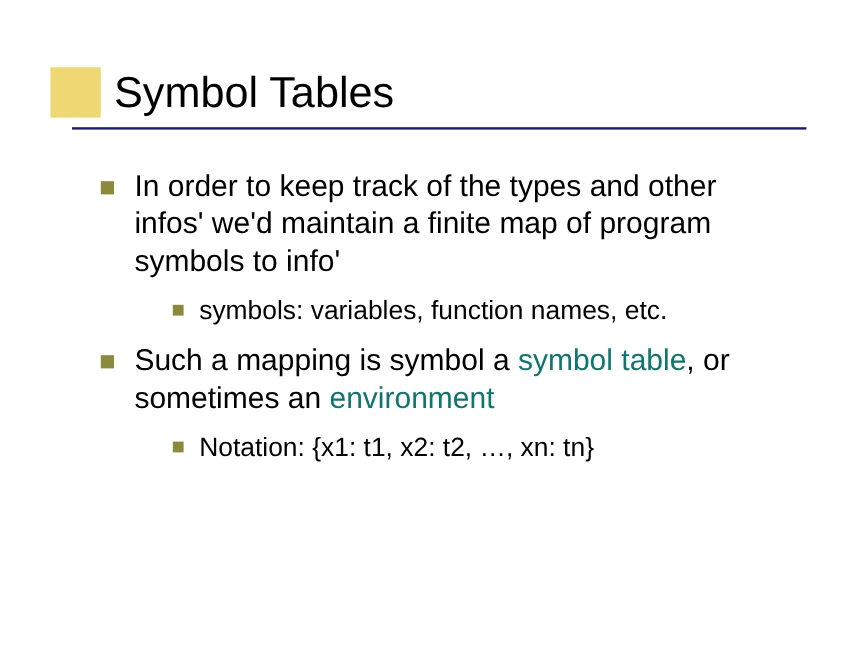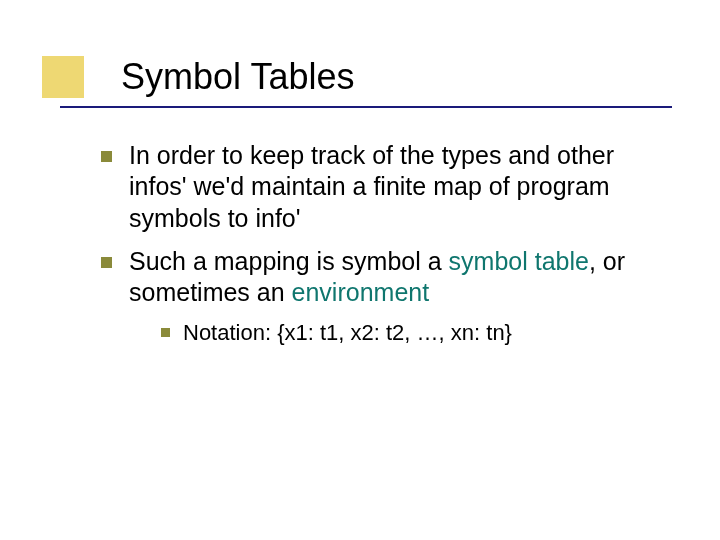--- a/index.html
+++ b/index.html
@@ -29,34 +29,33 @@
   }
   .title-wrap {
     position: absolute;
     top: 56px;
     left: 95px;
   }
   .title {
     font-size: 36px;
     font-weight: 400;
     letter-spacing: 0px;
-    margin-left: 26px;
   }
   .title-underline {
     position: absolute;
     top: 106px;
     left: 60px;
     width: 612px;
     height: 2px;
     background: #1a1a7a;
   }
   .body {
     position: absolute;
     top: 140px;
-    left: 95px;
+    left: 78px;
     width: 560px;
   }
   ul.top {
     list-style: none;
     margin: 0;
     padding: 0;
   }
   ul.top > li {
     position: relative;
     padding-left: 34px;
@@ -108,20 +107,23 @@
   <div class="title-wrap">
     <div class="title">Symbol Tables</div>
   </div>
   <div class="title-underline"></div>
 
   <div class="body">
     <ul class="top">
 
       <li>
         <span>In order to keep track of the types and other infos' we'd maintain a finite map of program symbols to info'</span>
+        <ul class="sub">
+          <li>symbols: variables, function names, etc.</li>
+        </ul>
       </li>
 
       <li>
         <span>Such a mapping is symbol a </span><span class="em">symbol table</span><span>, or sometimes an </span><span class="em">environment</span>
         <ul class="sub">
           <li>Notation: {x1: t1, x2: t2, …, xn: tn}</li>
         </ul>
       </li>
 
     </ul>

